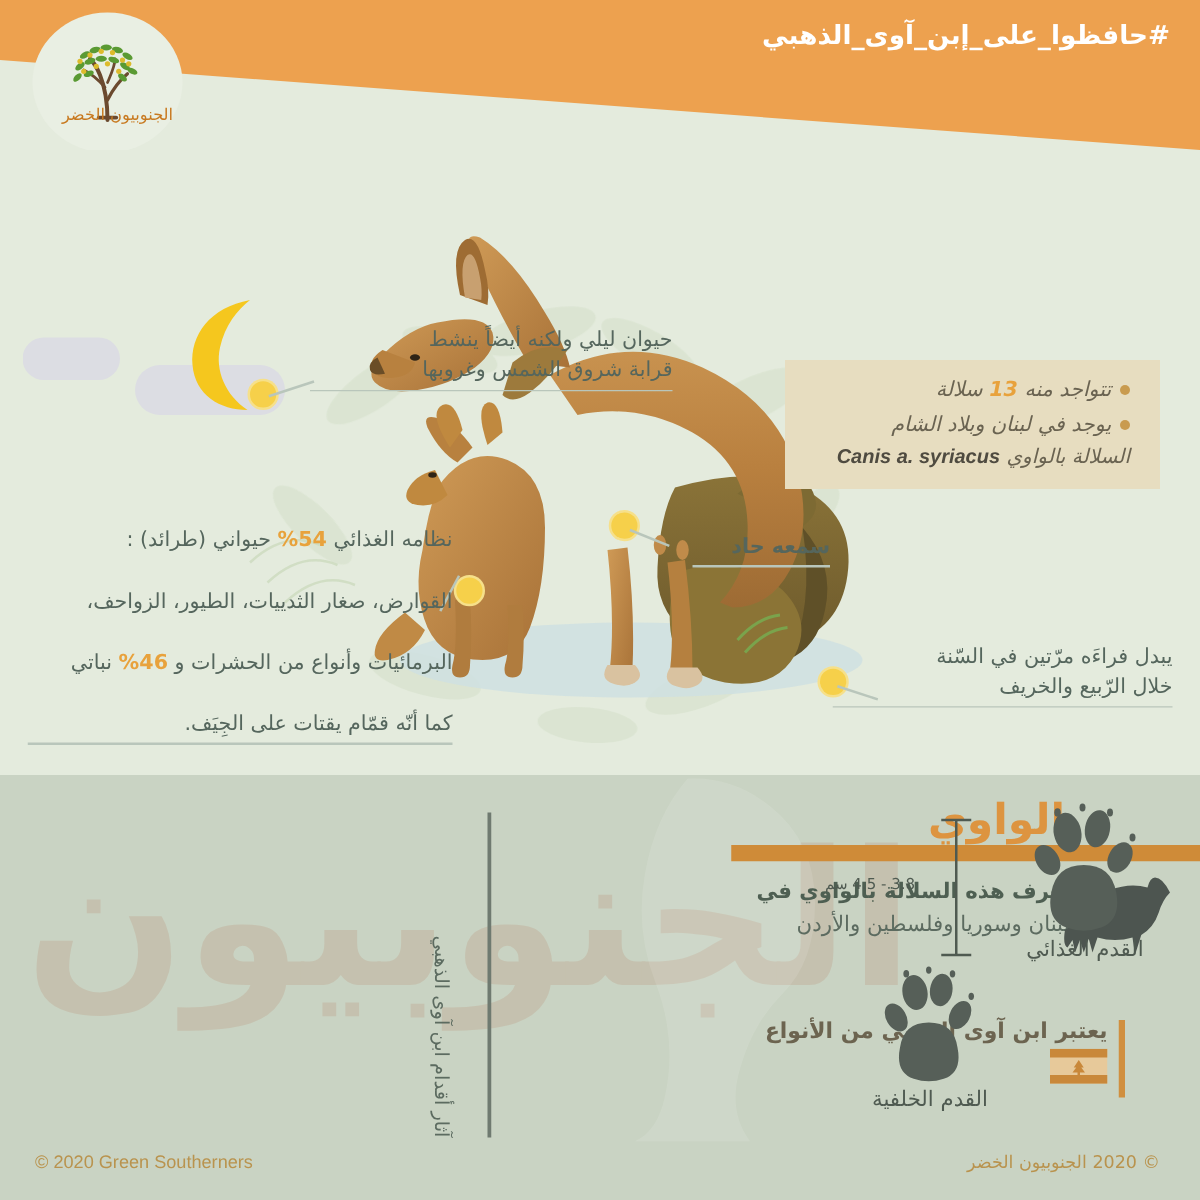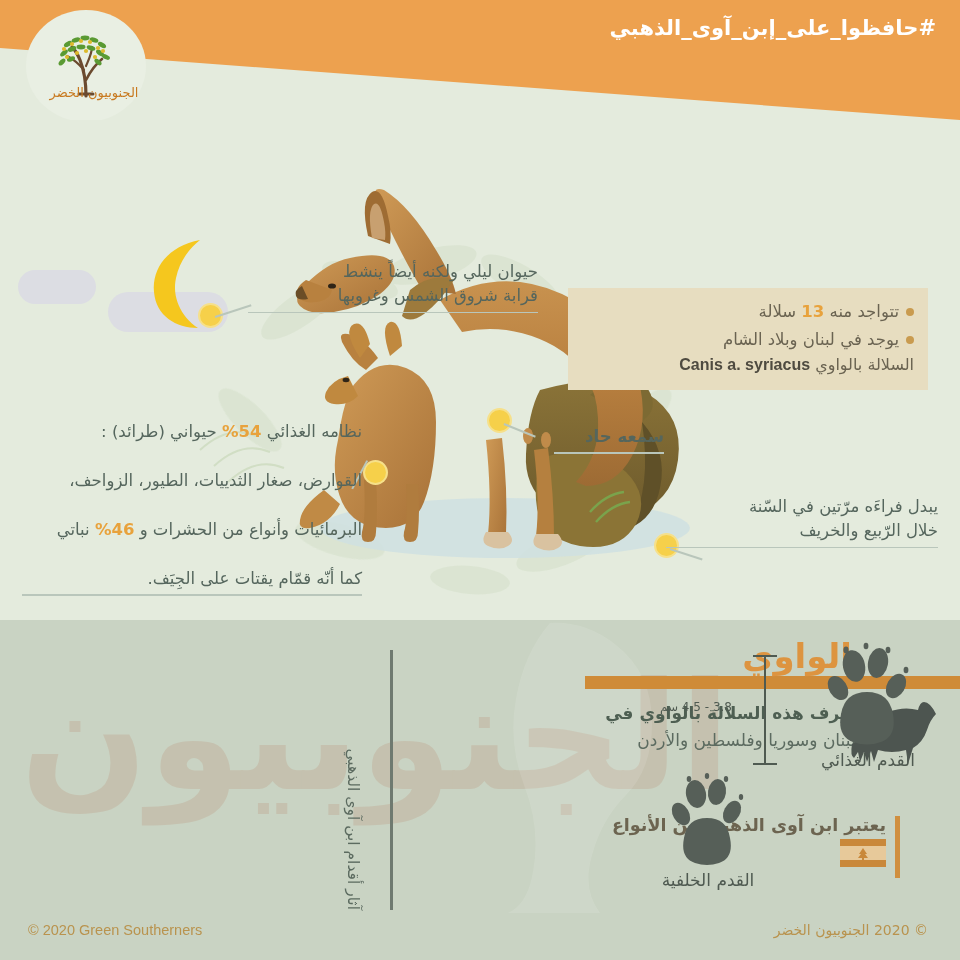--- a/index.html
+++ b/index.html
@@ -61,23 +61,23 @@
     background:#f6d04a;box-shadow:0 0 0 2px #f6e08a;
   }
   .leader{position:absolute;background:#b9c6bb;height:1.5px;transform-origin:left center;}
 
   
   .cloud{position:absolute;background:#dcdde3;border-radius:40px;}
   .moon{position:absolute;}
 
   
   .beige-box{
-    position:absolute;right:32px;top:168px;width:360px;
-    background:#e7ddc0;padding:12px 14px 14px 12px;
-    direction:rtl;box-sizing:border-box;
+    position:absolute;right:32px;top:168px;width:300px;
+    background:#e7ddc0;padding:12px 24px 14px 12px;
+    direction:rtl;box-sizing:border-box;font-style:italic;
   }
   .beige-box .row{
     display:flex;align-items:flex-start;justify-content:flex-start;
     gap:7px;font-size:16.5px;color:#6a6351;line-height:1.45;
   }
   .bullet{
     width:8px;height:8px;border-radius:50%;background:#c99b4f;
     flex:0 0 8px;margin-top:8px;
   }
   .beige-box .sub{
@@ -324,21 +324,21 @@
 
     <div class="dot" style="left:489px;top:290px;"></div>
     <div class="leader" style="left:504px;top:303px;width:34px;transform:rotate(22deg);"></div>
     <div class="callout" style="left:554px;top:305px;width:110px;font-weight:bold;">
       <div class="txt">سمعه حاد</div>
       <div class="rule"></div>
     </div>
 
     <div class="dot" style="left:656px;top:415px;"></div>
     <div class="leader" style="left:670px;top:428px;width:34px;transform:rotate(18deg);"></div>
-    <div class="callout" style="left:666px;top:375px;width:272px;">
+    <div class="callout" style="left:666px;top:393px;width:272px;">
       <div class="txt">يبدل فراءَه مرّتين في السّنة
 خلال الرّبيع والخريف</div>
       <div class="rule"></div>
     </div>
 
     <div class="dot" style="left:681px;top:530px;"></div>
     <div class="leader" style="left:696px;top:543px;width:34px;transform:rotate(16deg);"></div>
     <div class="callout" style="left:700px;top:497px;width:238px;">
       <div class="txt">
         <span>يعيش كأزواج ثنائية ضمن</span><br>
@@ -432,21 +432,21 @@
       <g fill="#565f58">
         <ellipse cx="24" cy="8" rx="2.6" ry="3.4"></ellipse>
           <ellipse cx="44" cy="4" rx="2.4" ry="3.2"></ellipse>
         <ellipse cx="66" cy="8" rx="2.4" ry="3.2"></ellipse>
           <ellipse cx="84" cy="28" rx="2.4" ry="3.2"></ellipse>
       </g>
     </svg>
     <div class="paw-label">القدم الغذائي</div>
   </div>
 
-  <div class="paw-block" style="left:648px;top:772px;width:120px;">
+  <div class="paw-block" style="left:684px;top:772px;width:120px;">
     <svg width="80" height="94" viewBox="0 0 80 94" style="display:block;margin:0 auto;">
       <g fill="#565f58">
         <ellipse cx="28" cy="22" rx="10" ry="14" transform="rotate(-10 28 22)"></ellipse>
         <ellipse cx="49" cy="20" rx="9" ry="13" transform="rotate(8 49 20)"></ellipse>
         <ellipse cx="13" cy="42" rx="8" ry="12" transform="rotate(-30 13 42)"></ellipse>
         <ellipse cx="64" cy="40" rx="8" ry="12" transform="rotate(28 64 40)"></ellipse>
         <path d="M39 46 q20 0 23 20 q4 20 -11 25 q-12 4 -24 0 q-15 -5 -11 -25 q3 -20 23 -20z"></path>
       </g>
       <g fill="#565f58">
         <ellipse cx="21" cy="7" rx="2.3" ry="3"></ellipse>

